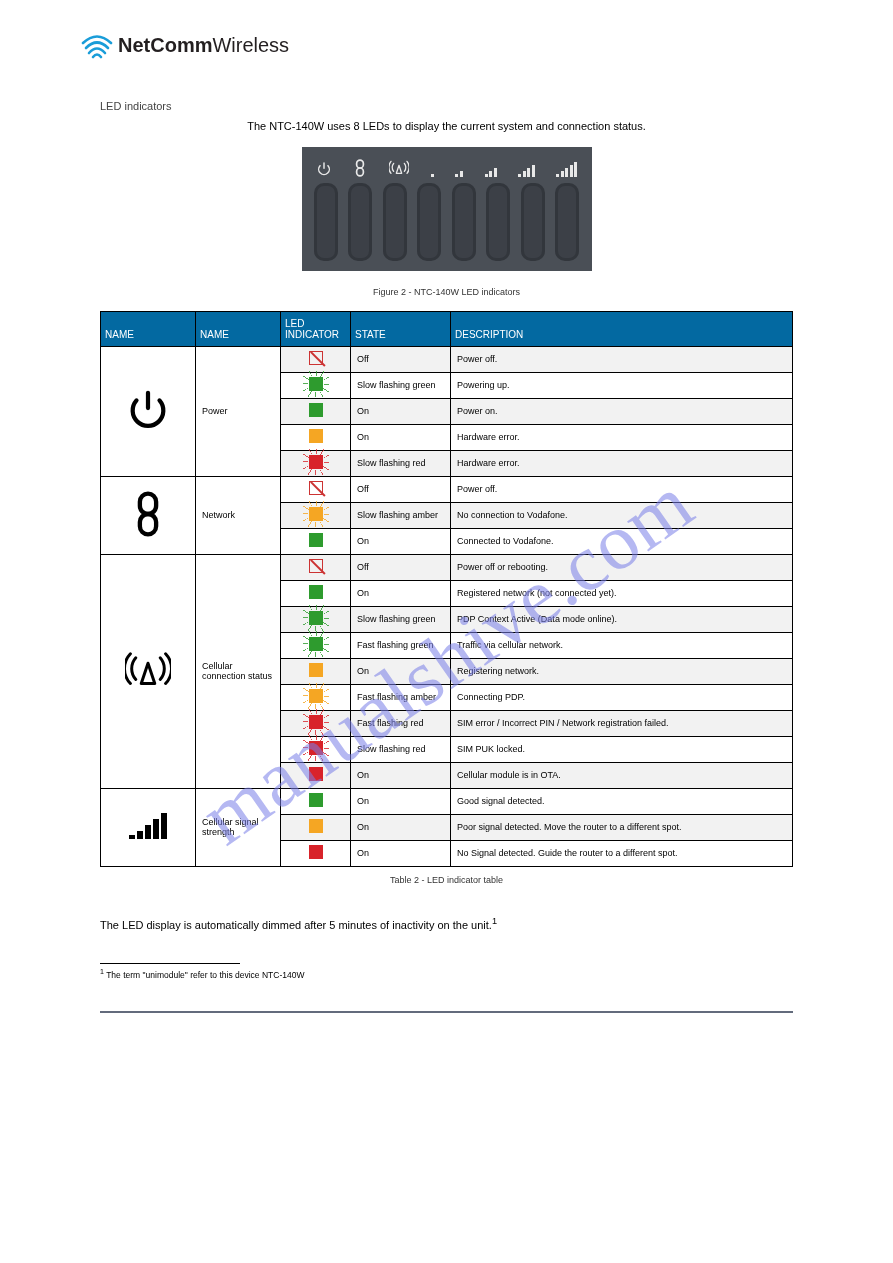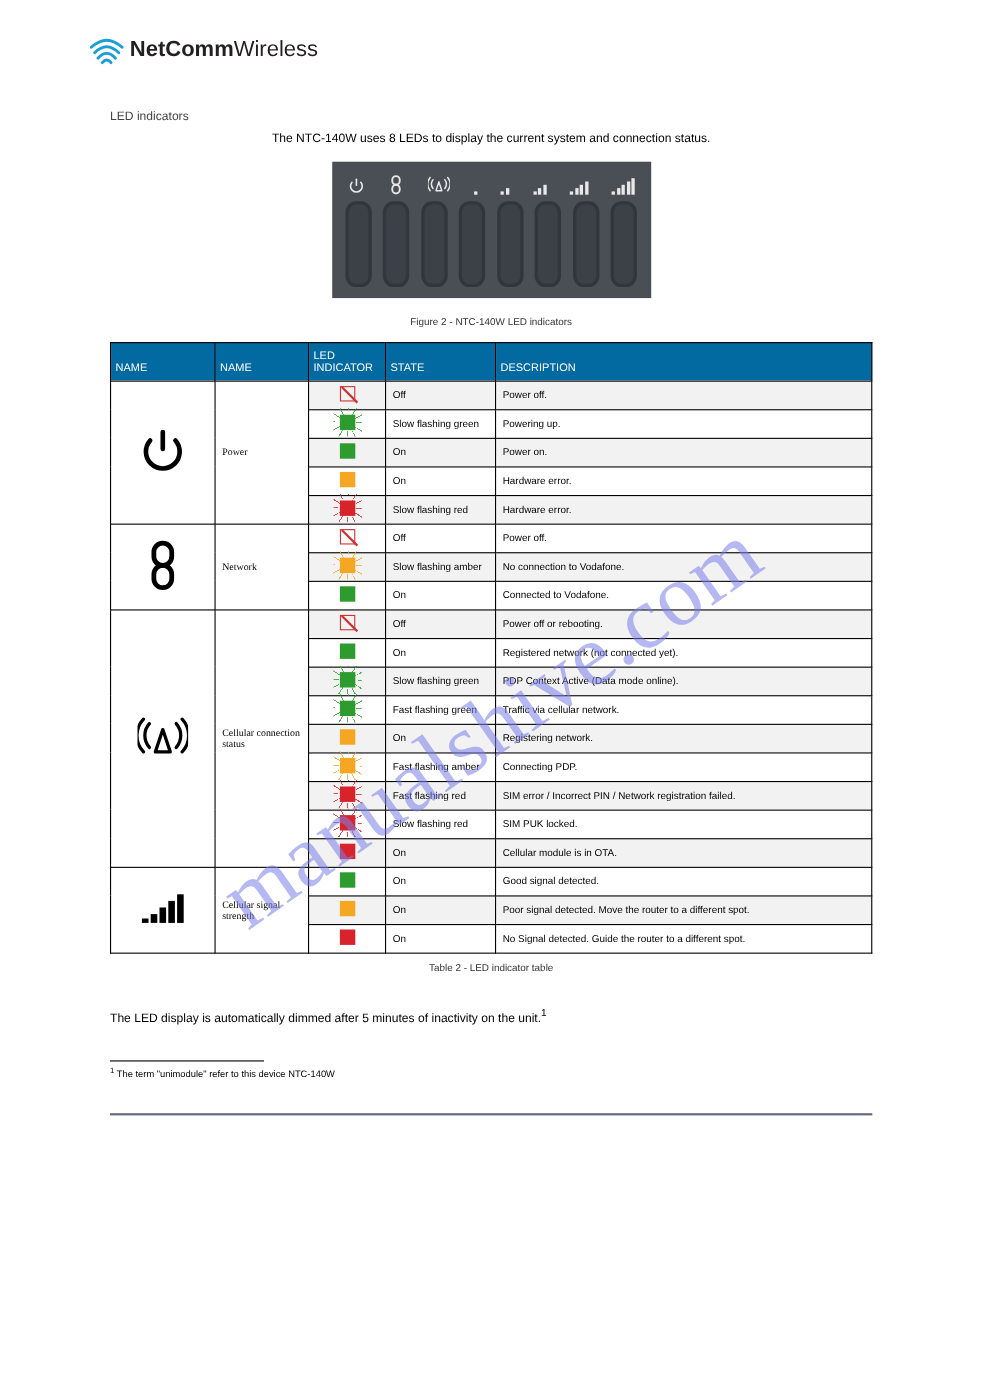--- a/index.html
+++ b/index.html
@@ -78,21 +78,21 @@
   table.led td {
     border: 1px solid #000;
     padding: 4px 6px;
     font-size: 9px;
     vertical-align: middle;
     height: 26px;
     background: #fff;
   }
   table.led tr.shade td.shaded { background:#f2f2f2; }
   .icon-cell { text-align:center; width:95px; }
-  .name-cell { width:85px; font-size:9.5px;font-family:Liberation Serif, serif; }
+  .name-cell { width:85px; font-size:9.5px; }
   .indicator-cell { width:70px; text-align:center; }
   .state-cell { width:100px; }
   
   .sq-off {
     width:14px; height:14px; border:1.5px solid #c33;
     display:inline-block; position:relative;
   }
   .sq-off::after {
     content:""; position:absolute; left:-2px; top:50%; width:20px; height:1.5px;
     background:#c33; transform: rotate(45deg); transform-origin:center;

